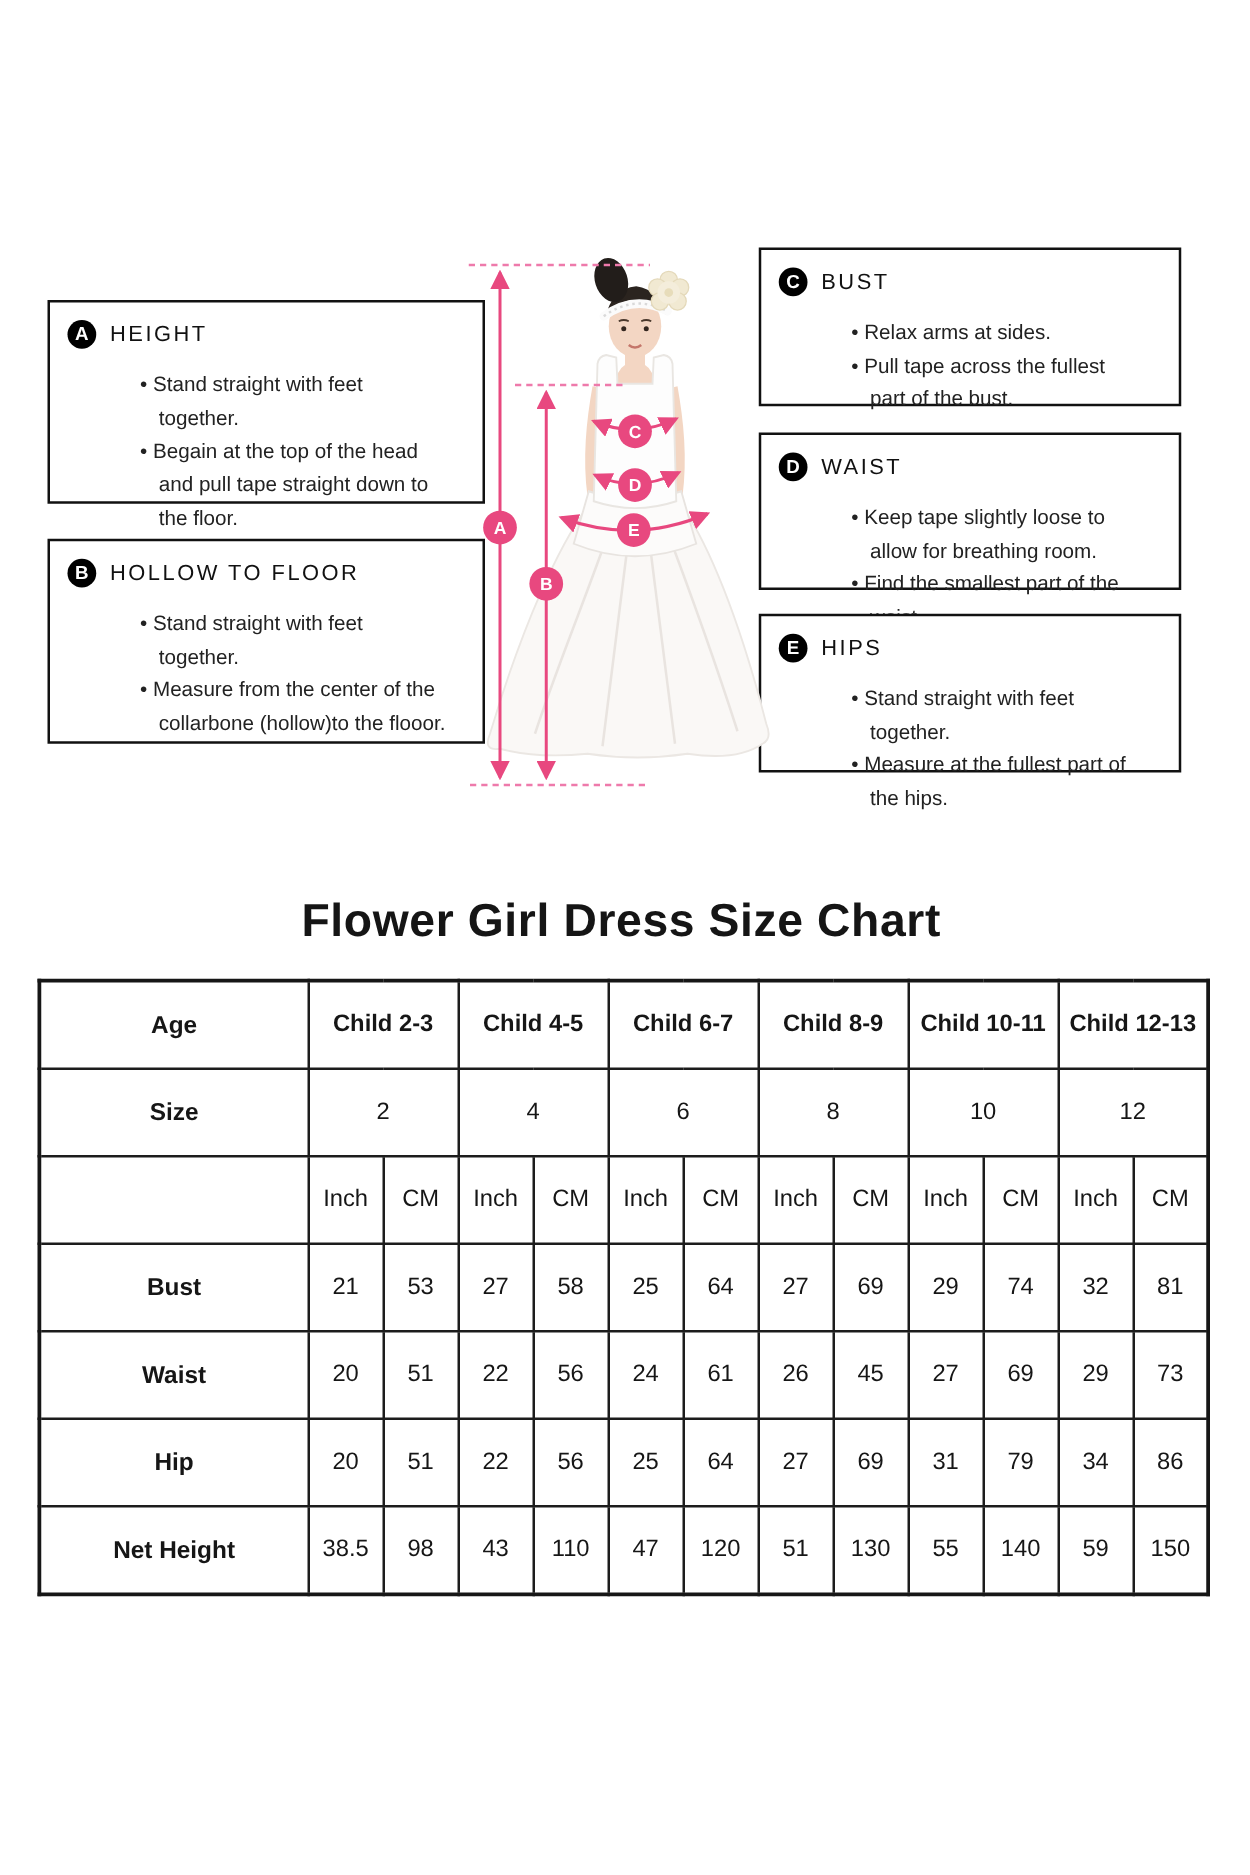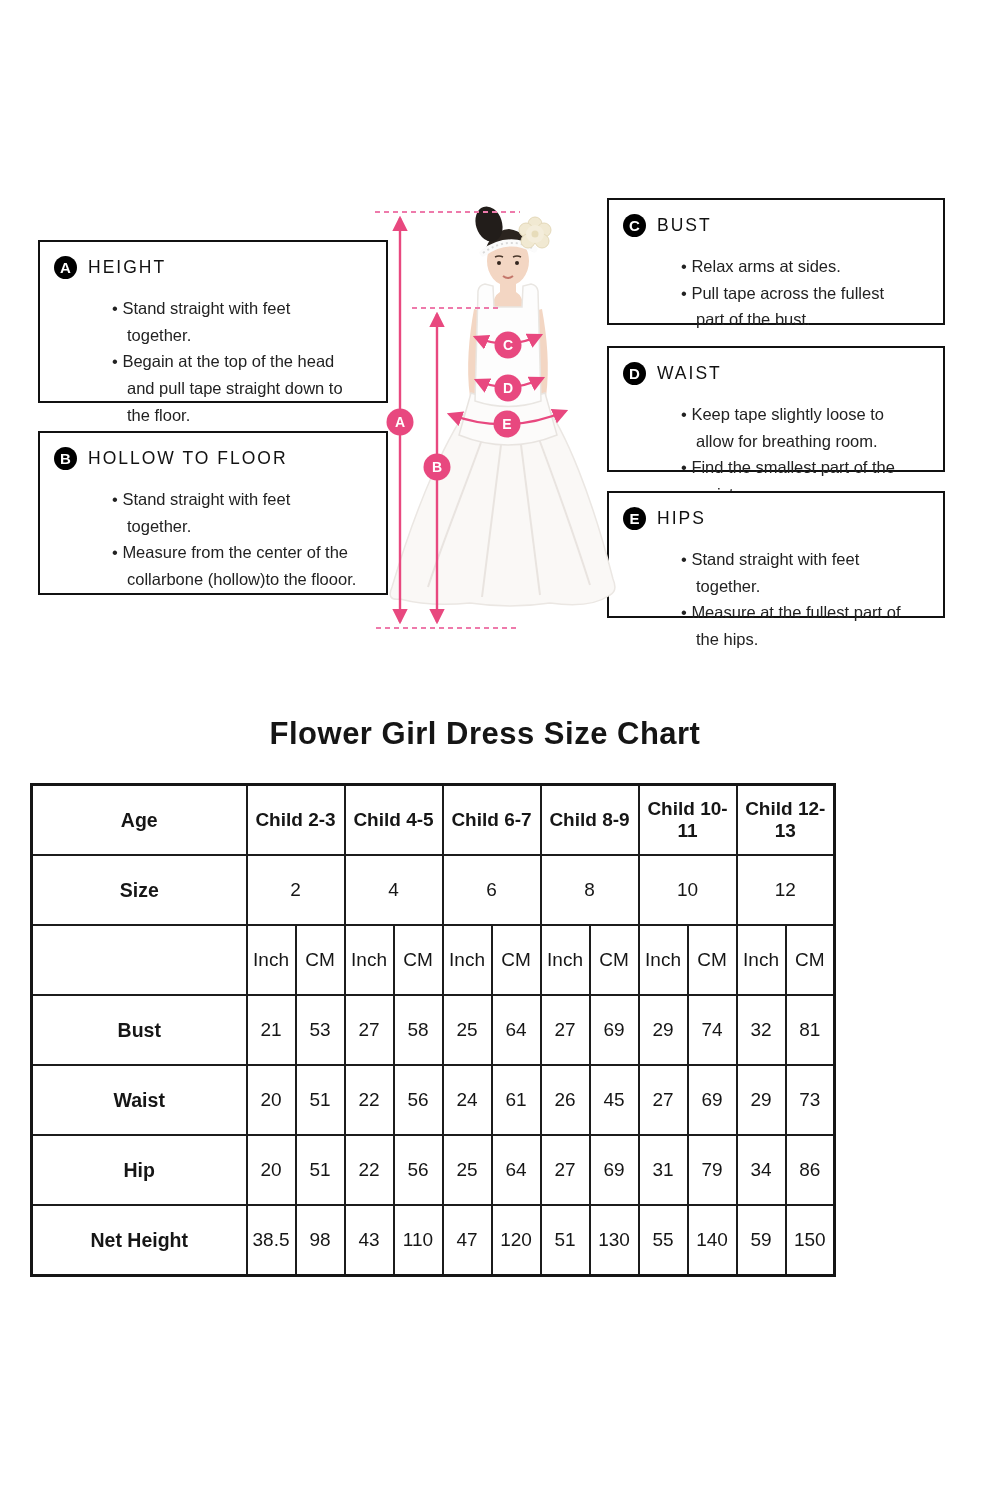--- a/index.html
+++ b/index.html
@@ -18,26 +18,26 @@
     font-weight:bold;font-size:15px;line-height:23px;text-align:center;flex:0 0 23px;
   }
   .ititle{font-size:17.5px;letter-spacing:2px;color:#111;}
   .bullets{list-style:none;margin:16px;padding:0 4px 0 44px;font-size:16.5px;line-height:1.62;color:#222;}
   .bullets li{padding-left:15px;text-indent:-15px;}
   .bullets li::before{content:"•  ";}
   
   .figure{position:absolute;left:370px;top:195px;width:260px;height:465px;}
   
   .chart-title{
-    position:absolute;top:716px;left:0;width:970px;text-align:center;
-    font-size:31px;font-weight:bold;color:#151515;letter-spacing:.5px;
+    position:absolute;top:716px;left:12px;width:970px;text-align:center;
+    font-size:37px;font-weight:bold;color:#151515;letter-spacing:.5px;
   }
   
   .size-table{
-    position:absolute;left:30px;top:783px;width:806px;
+    position:absolute;left:30px;top:783px;width:938px;
     border-collapse:collapse;table-layout:fixed;border:3px solid #161616;
   }
   .size-table th,.size-table td{
     border:2px solid #1c1c1c;text-align:center;vertical-align:middle;
     height:66px;font-size:19px;color:#161616;background:#fff;overflow:hidden;
   }
   .size-table .lbl{font-weight:bold;font-size:19.5px;}
   .size-table .agehead{font-weight:bold;font-size:19px;border-radius:31px;}
   .size-table .num,.size-table .unit{font-weight:normal;}
   .label-col{width:215px;}

